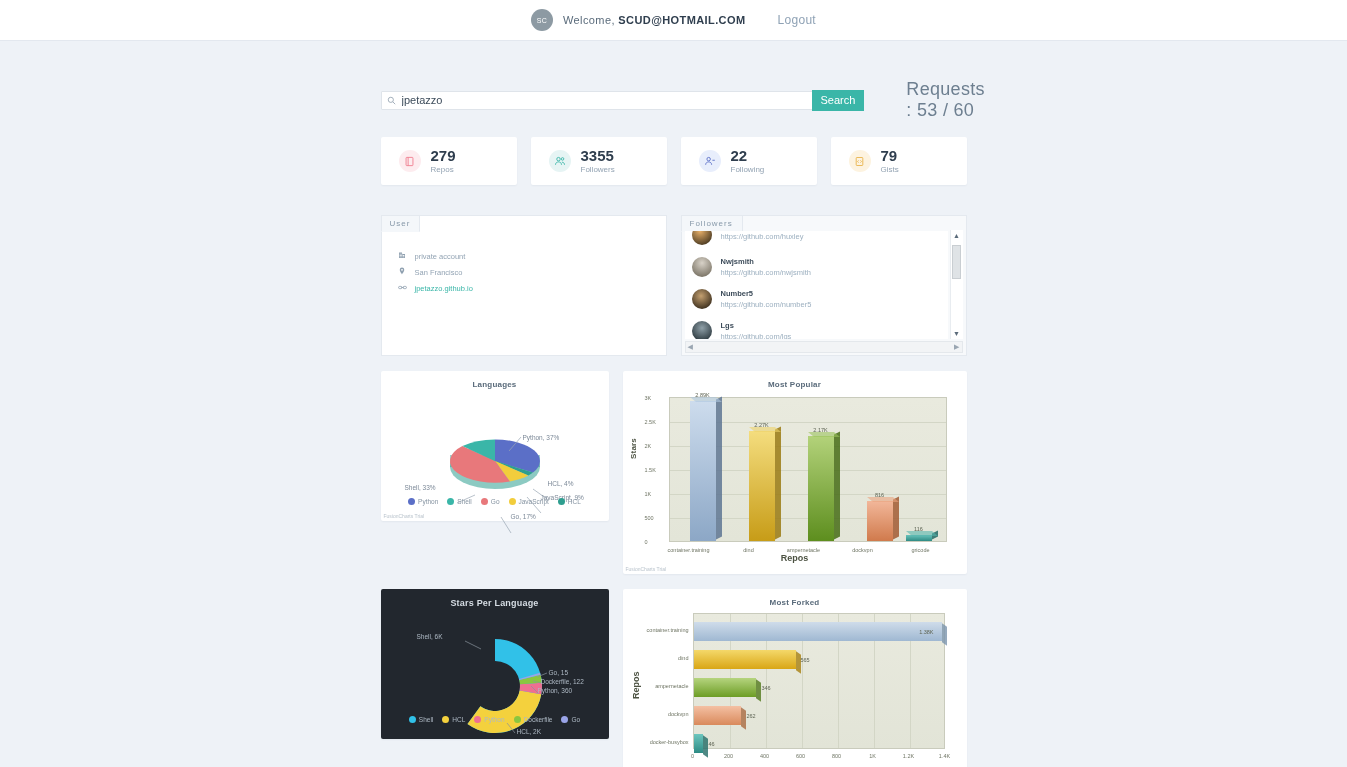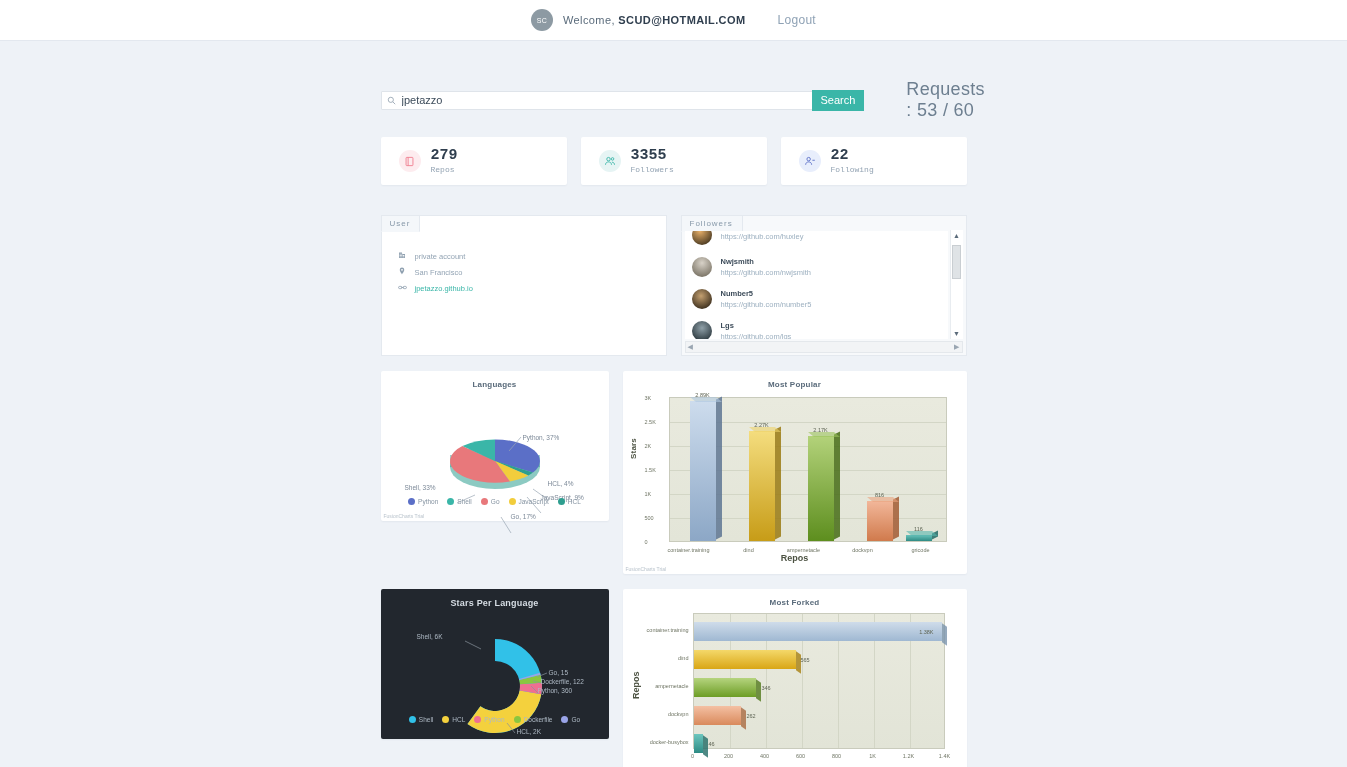--- a/index.html
+++ b/index.html
@@ -77,21 +77,20 @@
   }
 
   
   .stats { display:flex; gap:14px; margin-top: 16px; }
   .stat-card {
     flex:1; height: 48px; background:#fff;
     display:flex; align-items:center; gap:10px;
     padding-left: 18px;
     border-radius:2px;
     box-shadow: 0 1px 2px rgba(20,40,70,.05);
-    font-family: Liberation Mono, monospace;
   }
   .stat-ico {
     width: 22px; height: 22px; border-radius: 50%;
     display:flex; align-items:center; justify-content:center;
     font-size: 10px;
   }
   .ico-repos   { background:#fdecef; color:#ef7c8e; }
   .ico-foll    { background:#e6f4f4; color:#3ab6a8; }
   .ico-fing    { background:#e8eefc; color:#5b6fc7; }
   .ico-gists   { background:#fdf3e0; color:#e8b349; }
@@ -289,20 +288,32 @@
             <path d="M2.2 13c0-2.4 1.9-3.8 4-3.8s4 1.4 4 3.8"></path>
           <line x1="11.2" y1="7" x2="14.4" y2="7"></line>
         </svg>
       </div>
       <div>
         <div class="stat-num">22</div>
         <div class="stat-lbl">Following</div>
       </div>
     </div>
 
+    <div class="stat-card">
+      <div class="stat-ico ico-gists">
+        <svg width="11" height="11" viewBox="0 0 16 16" fill="none" stroke="currentColor" stroke-width="1.3">
+          <rect x="3.2" y="2.2" width="9.6" height="11.6" rx="1"></rect>
+          <path d="M6.6 6.4 5.2 8l1.4 1.6M9.4 6.4 10.8 8 9.4 9.6"></path>
+        </svg>
+      </div>
+      <div>
+        <div class="stat-num">79</div>
+        <div class="stat-lbl">Gists</div>
+      </div>
+    </div>
 
   </div>
 
   <div class="panels">
 
     <div class="panel panel-user">
       <div class="panel-tab">User</div>
       <div class="user-body">
 
         <div class="user-list">

